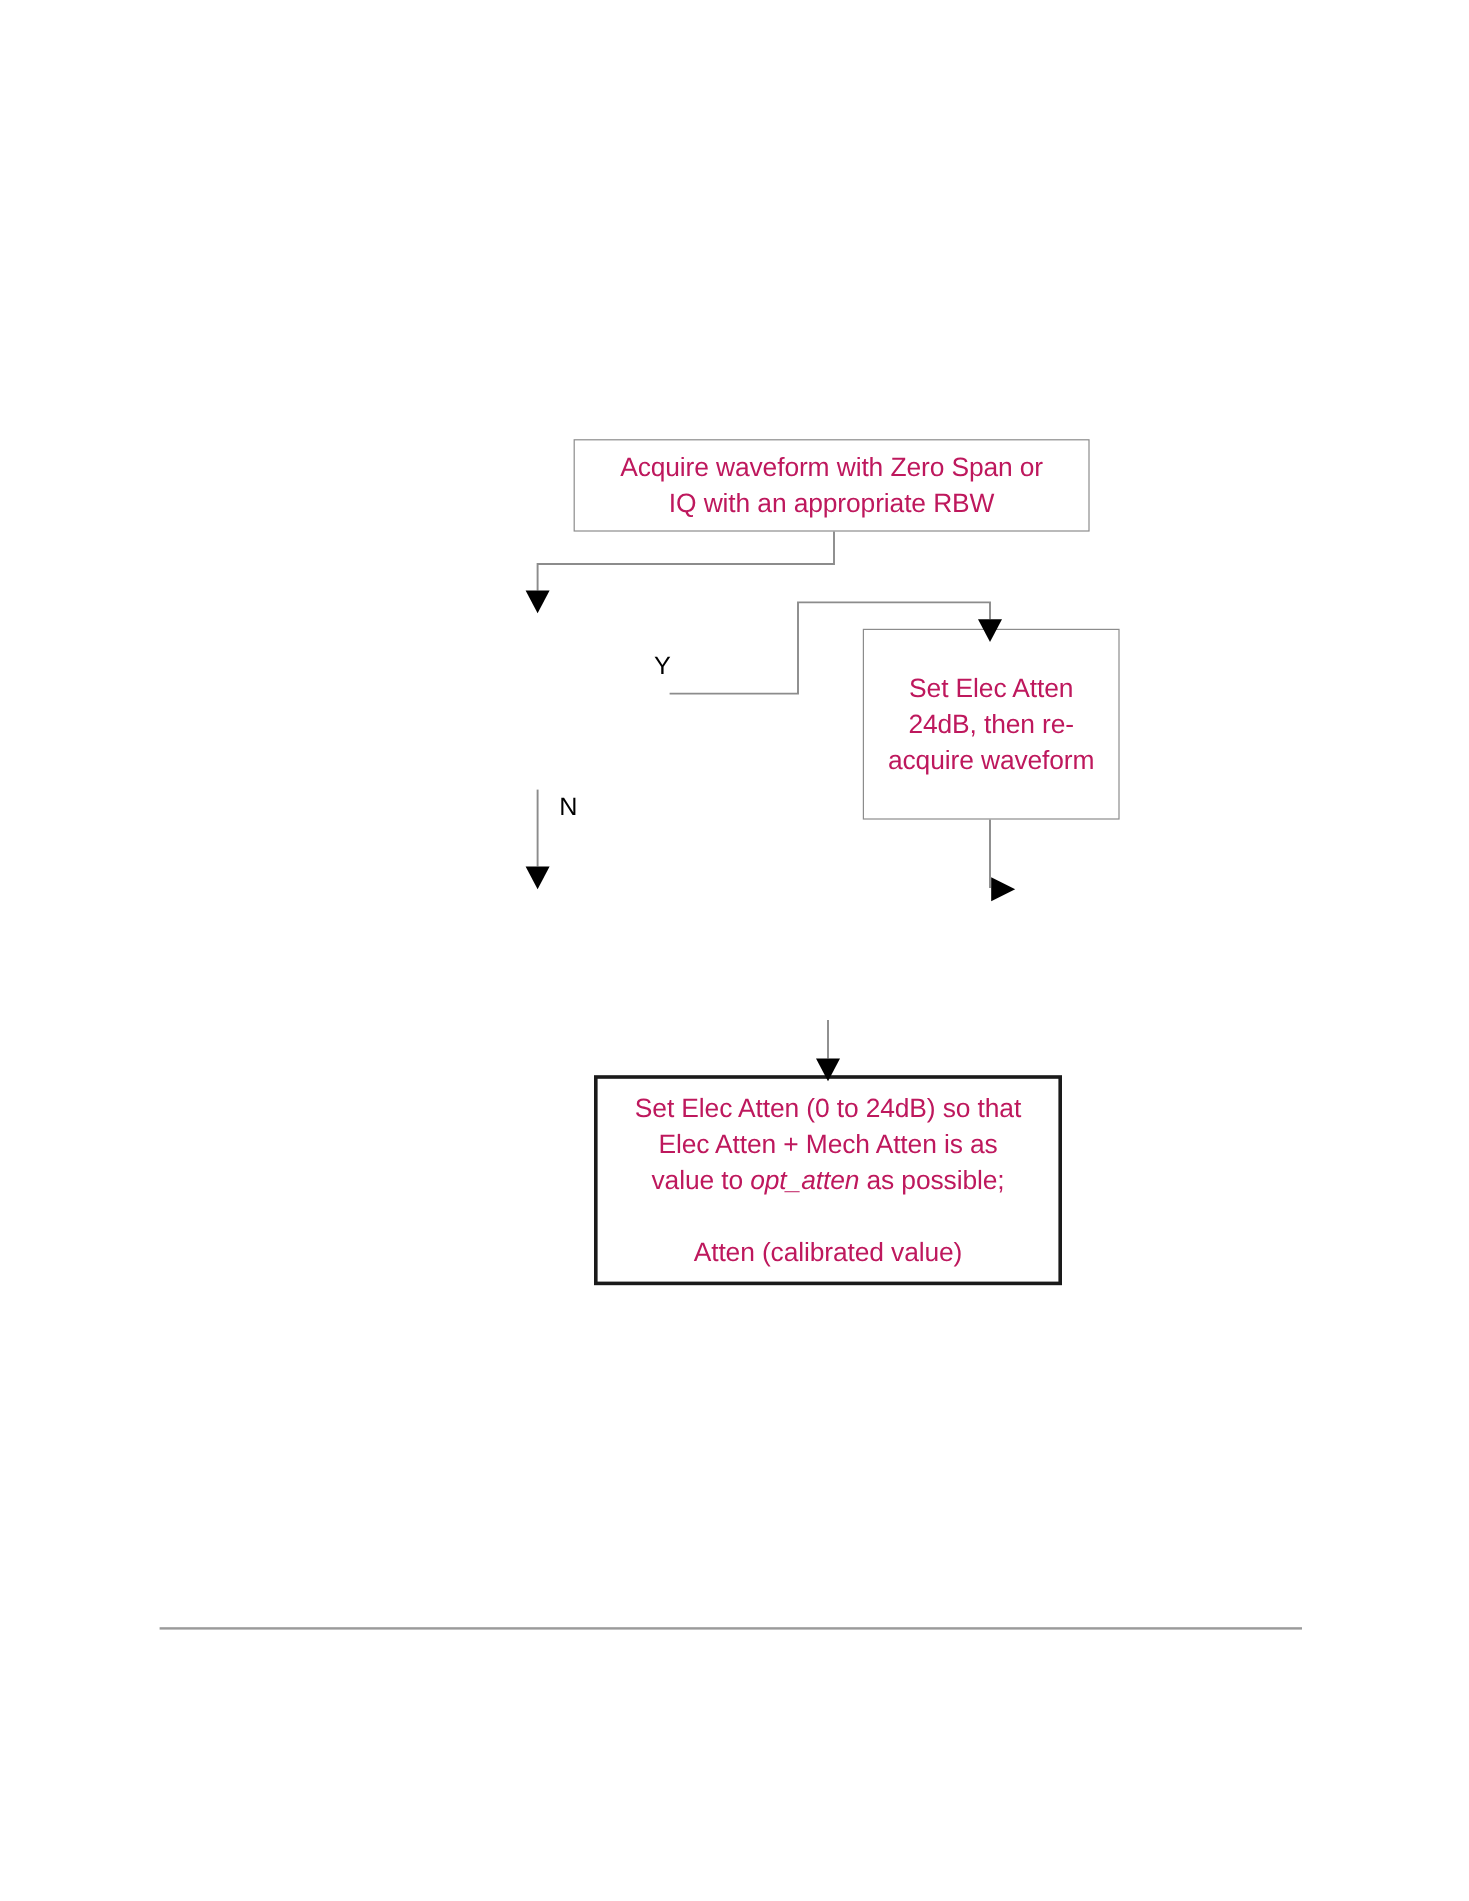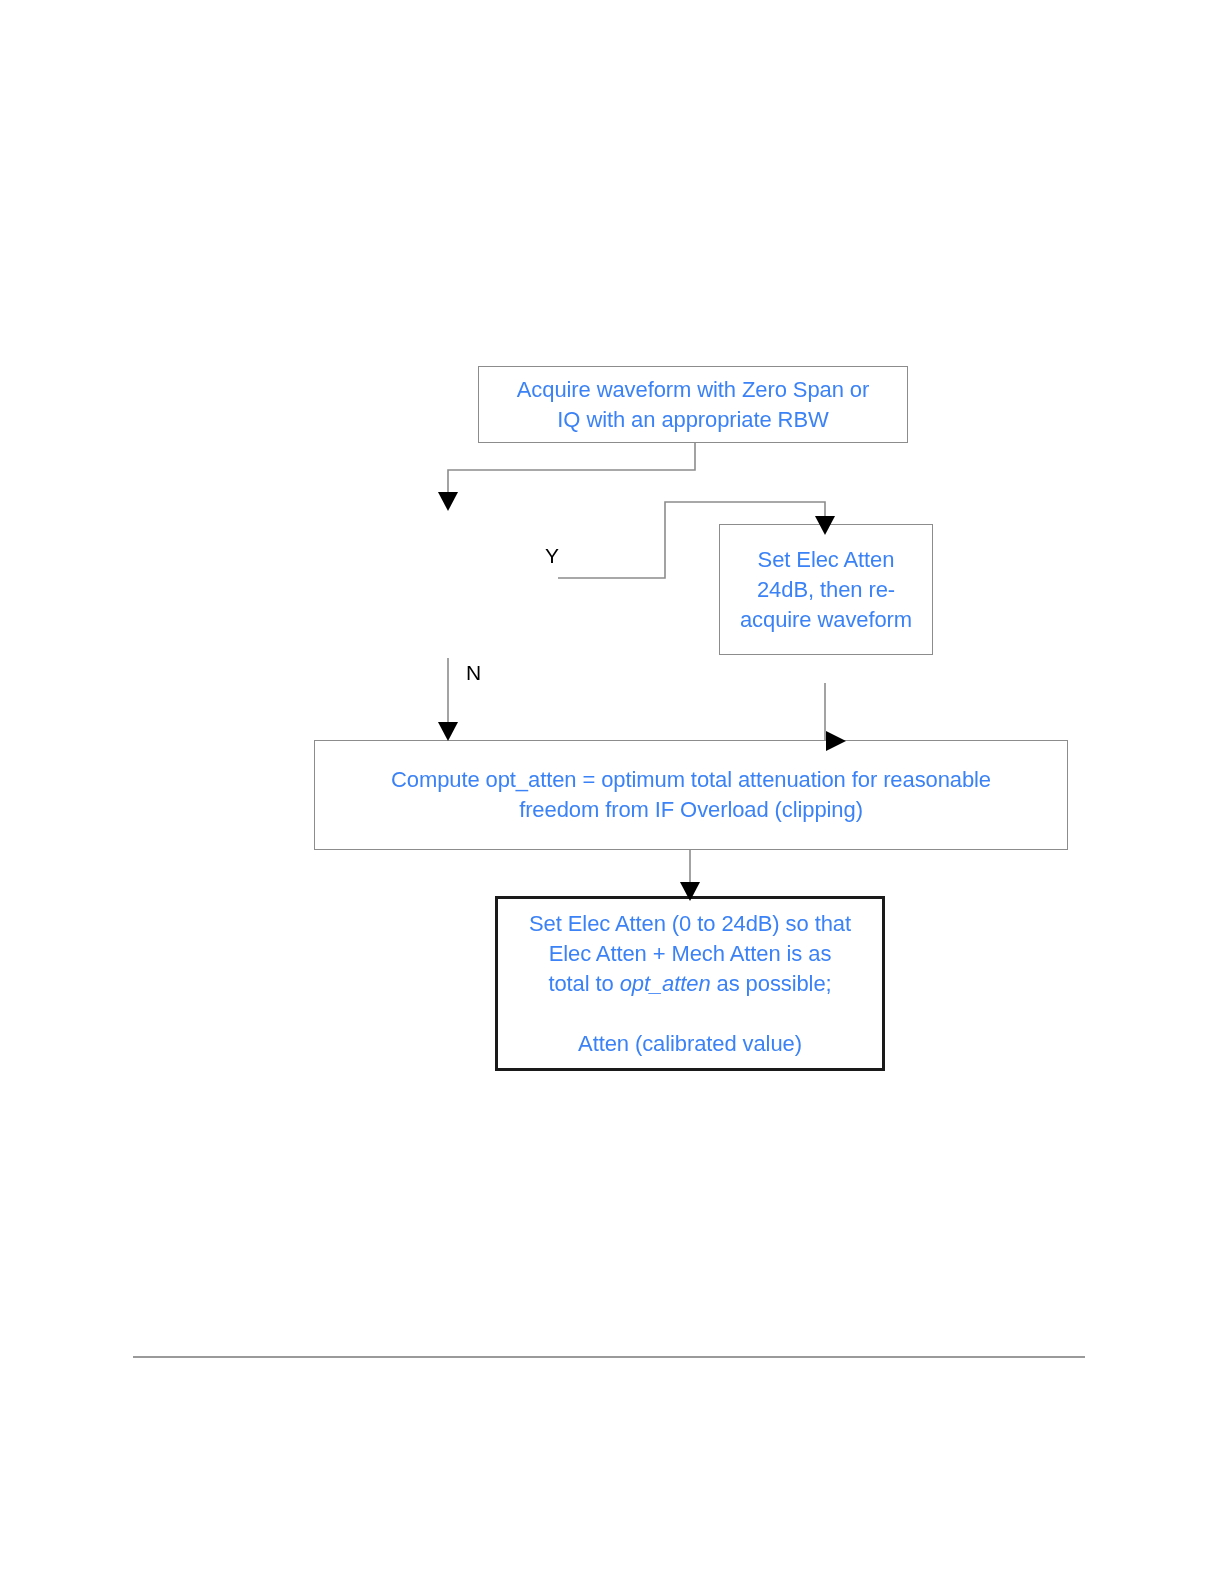--- a/index.html
+++ b/index.html
@@ -28,21 +28,21 @@
     height: 1584px;
   }
   .node {
     position: absolute;
     box-sizing: border-box;
     display: flex;
     align-items: center;
     justify-content: center;
     text-align: center;
     background: #ffffff;
-    color: #3b82f6;
+    color: #be185d;
     font-size: 22px;
     line-height: 30px;
     letter-spacing: -0.1px;
   }
   .node.thin {
     border: 1.6px solid #8c8c8c;
   }
   .node.thick {
     border: 3px solid #1a1a1a;
   }
@@ -121,33 +121,29 @@
 <div id="page">
 
   <div id="flowchart">
 
     <div class="node thin" style="left:478px; top:366px; width:430px; height:77px;">
       <div class="txt">Acquire waveform with Zero Span or
 IQ with an appropriate RBW</div>
     </div>
 
 
-    <div class="node thin" style="left:719px; top:524px; width:214px; height:131px;">
+    <div class="node thin" style="left:719px; top:524px; width:214px; height:159px;">
       <div class="txt">Set Elec Atten
 24dB, then re-
 acquire waveform</div>
     </div>
 
-    <div class="node thin" style="left:314px; top:740px; width:754px; height:110px;">
-      <div class="txt">Compute opt_atten = optimum total attenuation for reasonable
-freedom from IF Overload (clipping)</div>
-    </div>
 
     <div class="node thick" style="left:495px; top:896px; width:390px; height:175px;">
-      <div class="txt"><span>Set Elec Atten (0 to 24dB) so that</span><br><span>Elec Atten + Mech Atten is as</span><br><span>total to </span><em>opt_atten</em><span> as possible;</span><br><br><span>Atten (calibrated value)</span></div>
+      <div class="txt"><span>Set Elec Atten (0 to 24dB) so that</span><br><span>Elec Atten + Mech Atten is as</span><br><span>value to </span><em>opt_atten</em><span> as possible;</span><br><br><span>Atten (calibrated value)</span></div>
     </div>
 
     <div class="branch-label" style="left:545px; top:545px;">Y</div>
 
     <div class="branch-label" style="left:466px; top:662px;">N</div>
 
     <svg id="connectors" viewBox="0 0 1224 1584">
 
       <path d="M 695 443 L 695 470 L 448 470 L 448 492"></path>
       <polygon points="438,492 458,492 448,511"></polygon>

